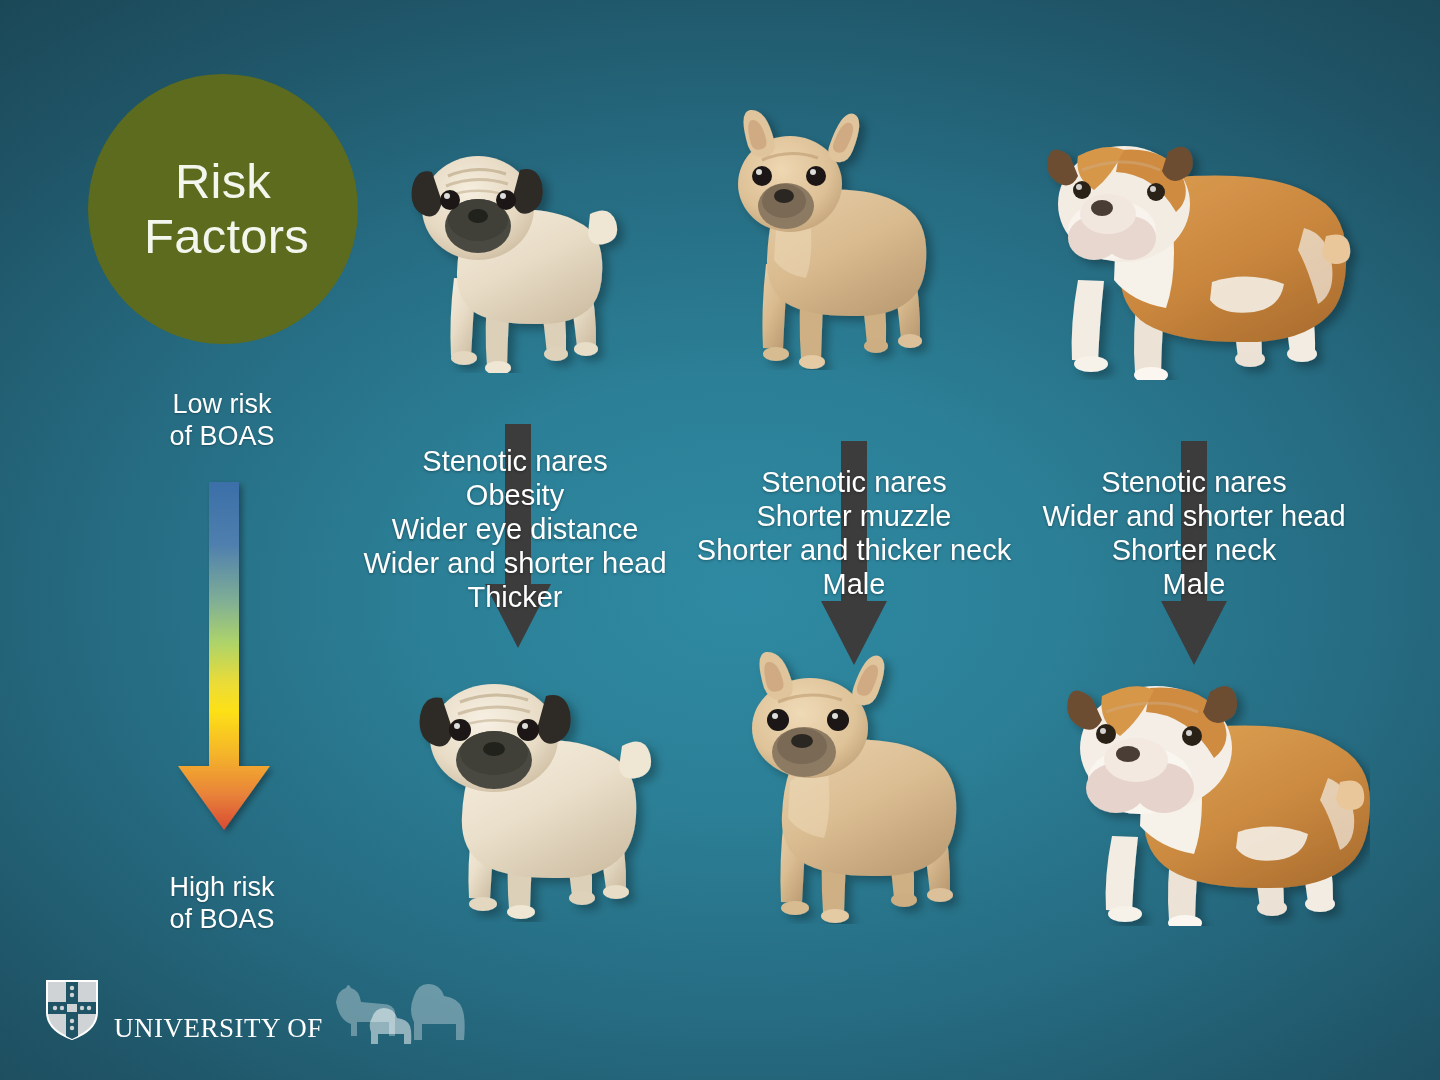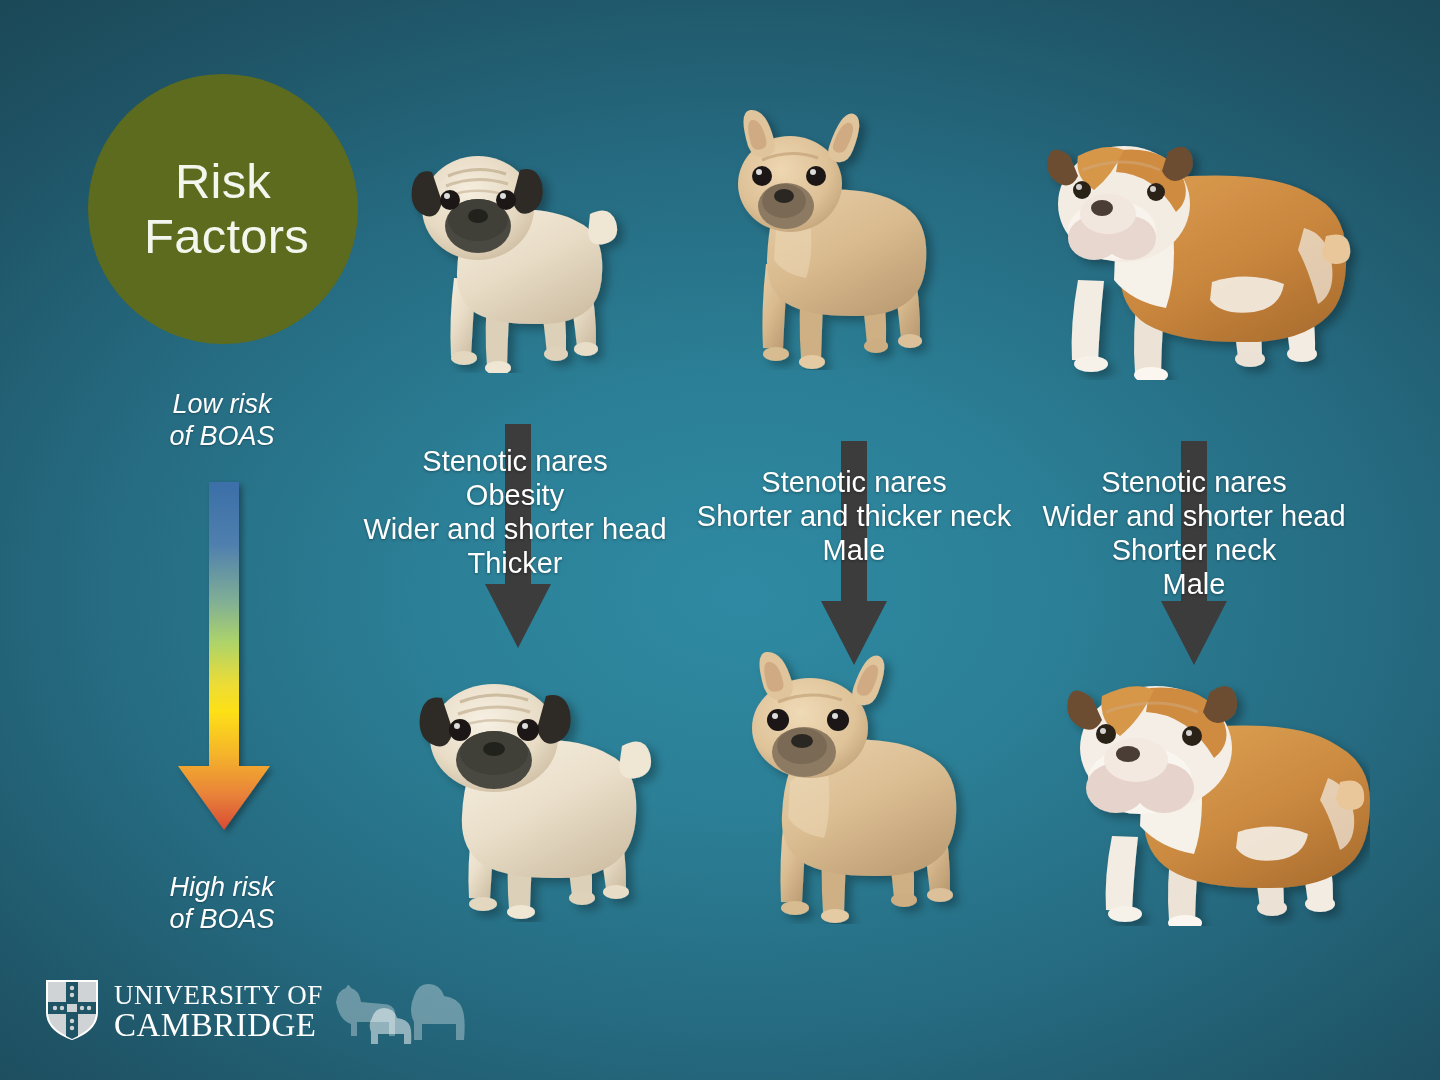--- a/index.html
+++ b/index.html
@@ -49,21 +49,20 @@
   
   .scale-label {
     position: absolute;
     width: 240px;
     left: 102px;
     text-align: center;
     font-size: 27px;
     line-height: 1.18;
     color: #ffffff;
     text-shadow: 0 1px 2px rgba(0,0,0,.28);
-    font-style: italic;
   }
   #low-risk-label { top: 389px; }
   #high-risk-label { top: 872px; }
   .scale-label span { display: block; }
 
   #risk-gradient-arrow {
     position: absolute;
     left: 168px;
     top: 480px;
     width: 112px;
@@ -232,20 +231,21 @@
 
   <div class="factor-arrow" style="left:482px; top:424px; height:230px;">
     <svg viewBox="0 0 72 230" xmlns="http://www.w3.org/2000/svg">
       <path d="M23 0 L49 0 L49 160 L69 160 L36 224 L3 160 L23 160 Z" fill="#3c3c3c"></path>
     </svg>
   </div>
 
   <div class="factor-text" style="left:355px; top:445px; width:320px;">
     <div>Stenotic nares</div>
     <div>Obesity</div>
+    <div>Wider eye distance</div>
     <div>Wider and shorter head</div>
     <div>Thicker</div>
   </div>
 
   <div class="dog" style="left:406px; top:660px; width:260px; height:262px;">
     <svg viewBox="0 0 260 262" xmlns="http://www.w3.org/2000/svg">
       <defs>
         <linearGradient id="pugBody2" x1="0.2" y1="0" x2="0.85" y2="1">
           <stop offset="0" stop-color="#f4ecdd"></stop>
           <stop offset="0.45" stop-color="#eadfca"></stop>
@@ -343,20 +343,21 @@
   </div>
 
   <div class="factor-arrow" style="left:818px; top:441px; height:230px;">
     <svg viewBox="0 0 72 230" xmlns="http://www.w3.org/2000/svg">
       <path d="M23 0 L49 0 L49 160 L69 160 L36 224 L3 160 L23 160 Z" fill="#3c3c3c"></path>
     </svg>
   </div>
 
   <div class="factor-text" style="left:694px; top:466px; width:320px;">
     <div>Stenotic nares</div>
+    <div>Shorter muzzle</div>
     <div>Shorter and thicker neck</div>
     <div>Male</div>
   </div>
 
   <div class="dog" style="left:722px; top:652px; width:268px; height:272px;">
     <svg viewBox="0 0 268 272" xmlns="http://www.w3.org/2000/svg">
       <defs>
         <linearGradient id="frBody2" x1="0.2" y1="0" x2="0.85" y2="1">
           <stop offset="0" stop-color="#e6cda7"></stop>
           <stop offset="0.45" stop-color="#dbbd92"></stop>
@@ -526,21 +527,20 @@
           <circle cx="28" cy="50" r="2.2"></circle>
         <circle cx="11" cy="30" r="2.2"></circle>
           <circle cx="18" cy="30" r="2.2"></circle>
         <circle cx="38" cy="30" r="2.2"></circle>
           <circle cx="45" cy="30" r="2.2"></circle>
       </g>
       <rect x="23" y="26" width="10" height="8" fill="#cfd3d6"></rect>
     </svg>
     <div id="cambridge-wordmark">
       <span class="w1">UNIVERSITY OF</span>
-      <span class="w2">CAMBRIDGE</span>
     </div>
   </div>
 
   <div id="dog-silhouettes">
     <svg viewBox="0 0 142 66" xmlns="http://www.w3.org/2000/svg">
       <g fill="#ffffff" opacity="0.32">
         <path d="M8 20 q2 -12 10 -14 q2 -6 5 0 q8 2 10 14 l22 2 q10 0 12 8 l0 24 l-6 0 l0 -14 l-32 0 l0 14 l-6 0 l0 -12 q-12 -4 -15 -22 z"></path>
         <path d="M86 14 q4 -12 14 -12 q12 0 16 12 q14 2 18 12 q4 10 2 32 l-8 0 l0 -16 l-34 0 l0 16 l-8 0 l0 -18 q-6 -12 0 -26 z"></path>
       </g>
       <g fill="#ffffff" opacity="0.5">

